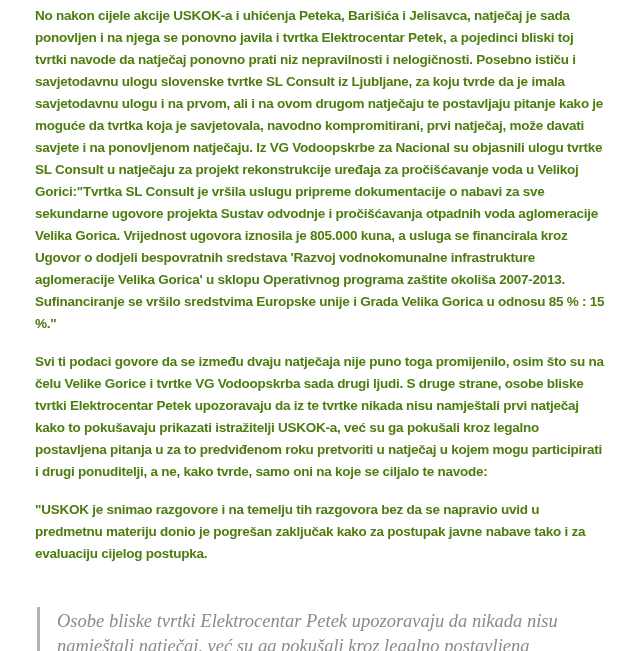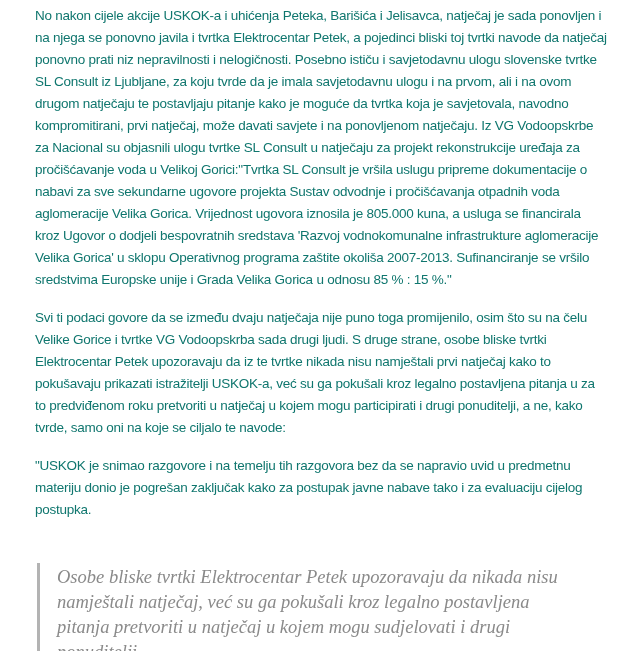--- a/index.html
+++ b/index.html
@@ -17,23 +17,24 @@
     position: absolute;
     left: 35px;
     top: 5px;
     width: 580px;
   }
   .article p {
     font-family: "Liberation Sans", sans-serif;
     font-size: 13.5px;
     line-height: 22px;
     letter-spacing: -0.25px;
-    color: #0f766e;
+    color: #4d7c0f;
     margin: 0 7px 16px 0;
     text-align: left;
+    font-weight: bold;
   }
   .article blockquote.pull-quote {
     margin: 42px 0 0 2px;
     border-left: 3px solid #b3b3b3;
     padding: 2px 30px 2px 17px;
     font-family: "Liberation Serif", serif;
     font-style: italic;
     font-size: 18.5px;
     line-height: 25px;
     color: #8a8a8a;

